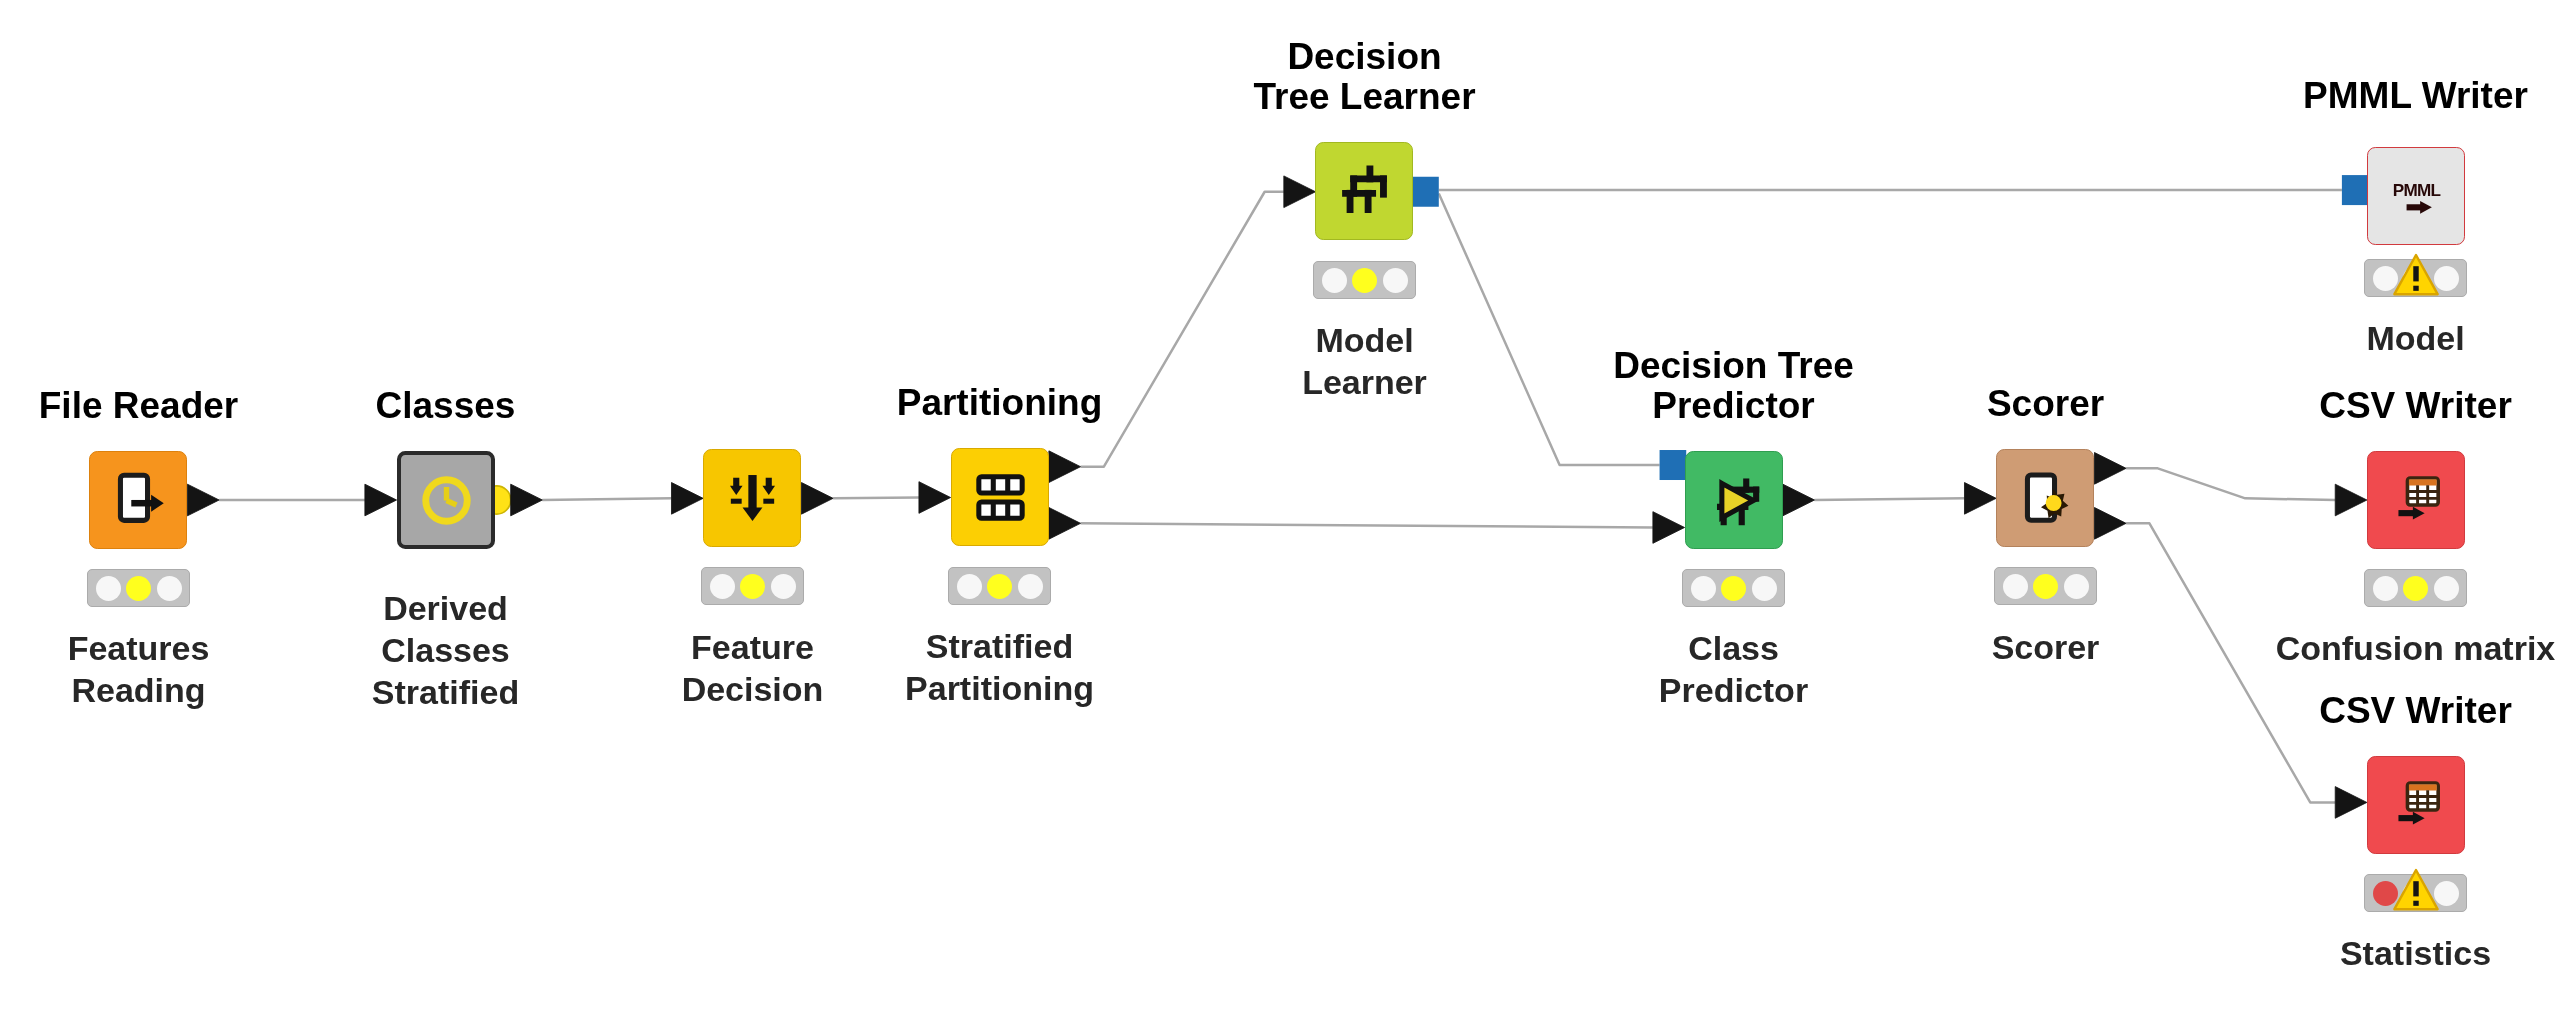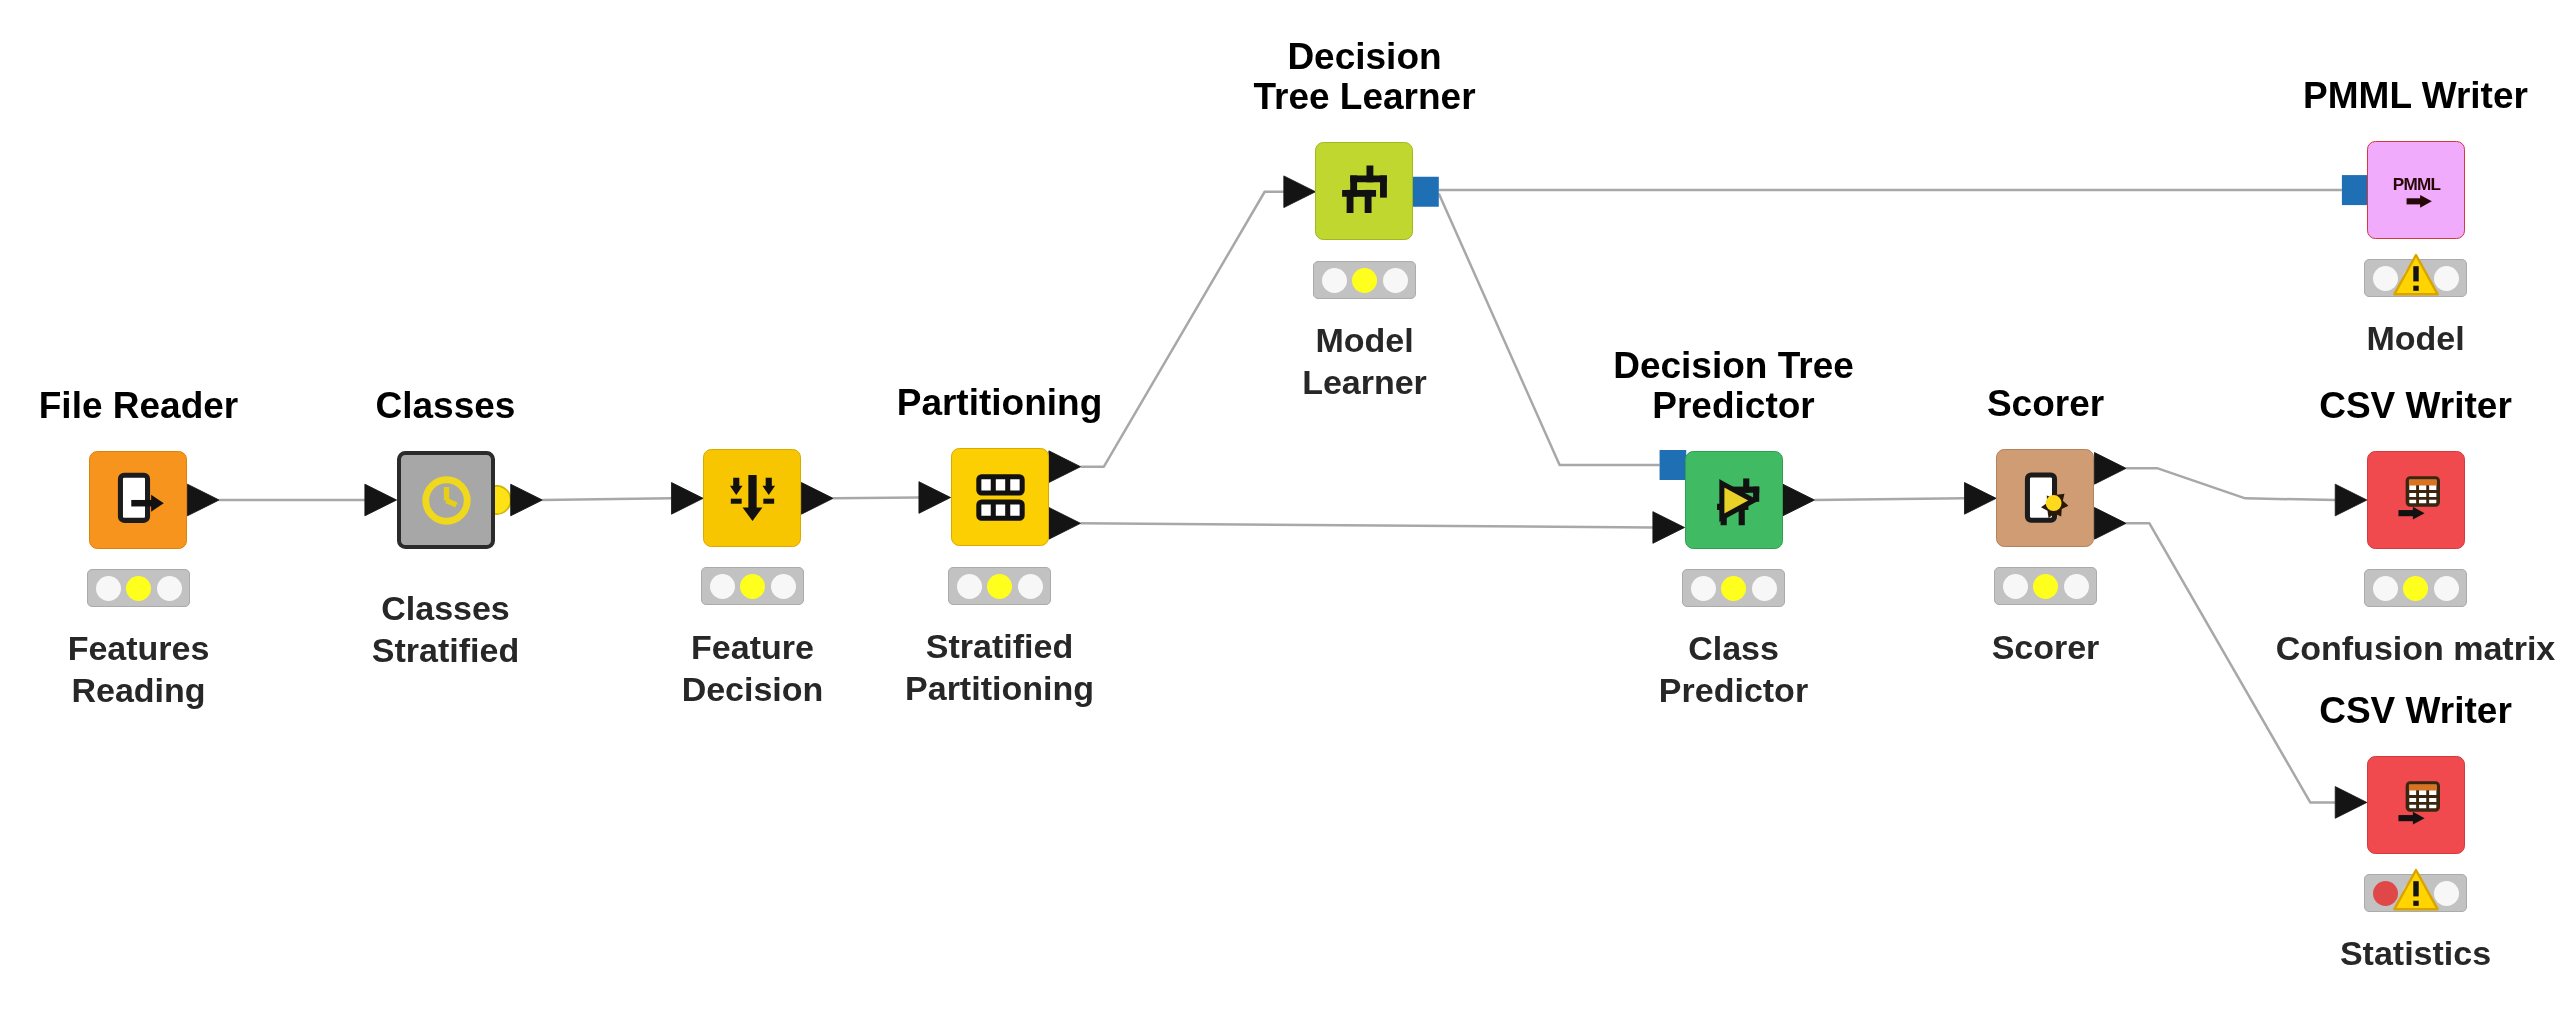--- a/index.html
+++ b/index.html
@@ -85,20 +85,21 @@
         <svg viewBox="0 0 36 36">
           <circle cx="18" cy="18" r="11.5" fill="none" stroke="#f0d91c" stroke-width="3.8"></circle>
           <path d="M18 18 V10.5 M18 18 L23.5 20.5" stroke="#e6cf16" stroke-width="3" fill="none"></path>
         </svg>
       </span>
     </div>
     <div class="node-title" style="left: 179px; top: 386px;">
       <div>Classes</div>
     </div>
     <div class="node-caption" style="left: 179px; top: 587px;">
+      <div>Derived</div>
       <div>Classes</div>
       <div>Stratified</div>
     </div>
     <div class="node" style="left: 703px; top: 449px; background: rgb(247, 198, 0); border: 1.7px solid rgb(217, 169, 0);">
       <span>
         <svg viewBox="0 0 36 36">
           <path d="M18 5 V24" stroke="#111" stroke-width="4.6"></path>
           <path d="M12.5 23 L18 30.5 L23.5 23 Z" fill="#111"></path>
           <path d="M9 6.5 V12" stroke="#111" stroke-width="3.4"></path>
           <path d="M5.5 11 L9 16 L12.5 11 Z" fill="#111"></path>
@@ -208,21 +209,21 @@
       <div>Scorer</div>
     </div>
     <div class="traffic" style="left: 1994px; top: 567px;">
       <span class="dot off"></span>
       <span class="dot yellow"></span>
       <span class="dot off"></span>
     </div>
     <div class="node-caption" style="left: 1779px; top: 626px;">
       <div>Scorer</div>
     </div>
-    <div class="node" style="left: 2367px; top: 141px; background: #f0abfc; border: 1.7px solid rgb(209, 58, 62);">
+    <div class="node" style="left: 2367px; top: 147px; background: #e5e5e5; border: 1.7px solid rgb(209, 58, 62);">
       <span>
         <svg viewBox="0 0 36 36">
           <text class="pmml-label" x="18" y="17.5" text-anchor="middle" font-family="Liberation Sans, sans-serif" font-size="9.5" font-weight="800" fill="#270808" letter-spacing="-0.4">PMML</text>
           <path d="M12.5 24 H22" stroke="#270808" stroke-width="3.4"></path>
           <path d="M20 20.5 L26.5 24 L20 27.5 Z" fill="#270808"></path>
         </svg>
       </span>
     </div>
     <div class="node-title" style="left: 2149px; top: 76px;">
       <div>PMML Writer</div>

